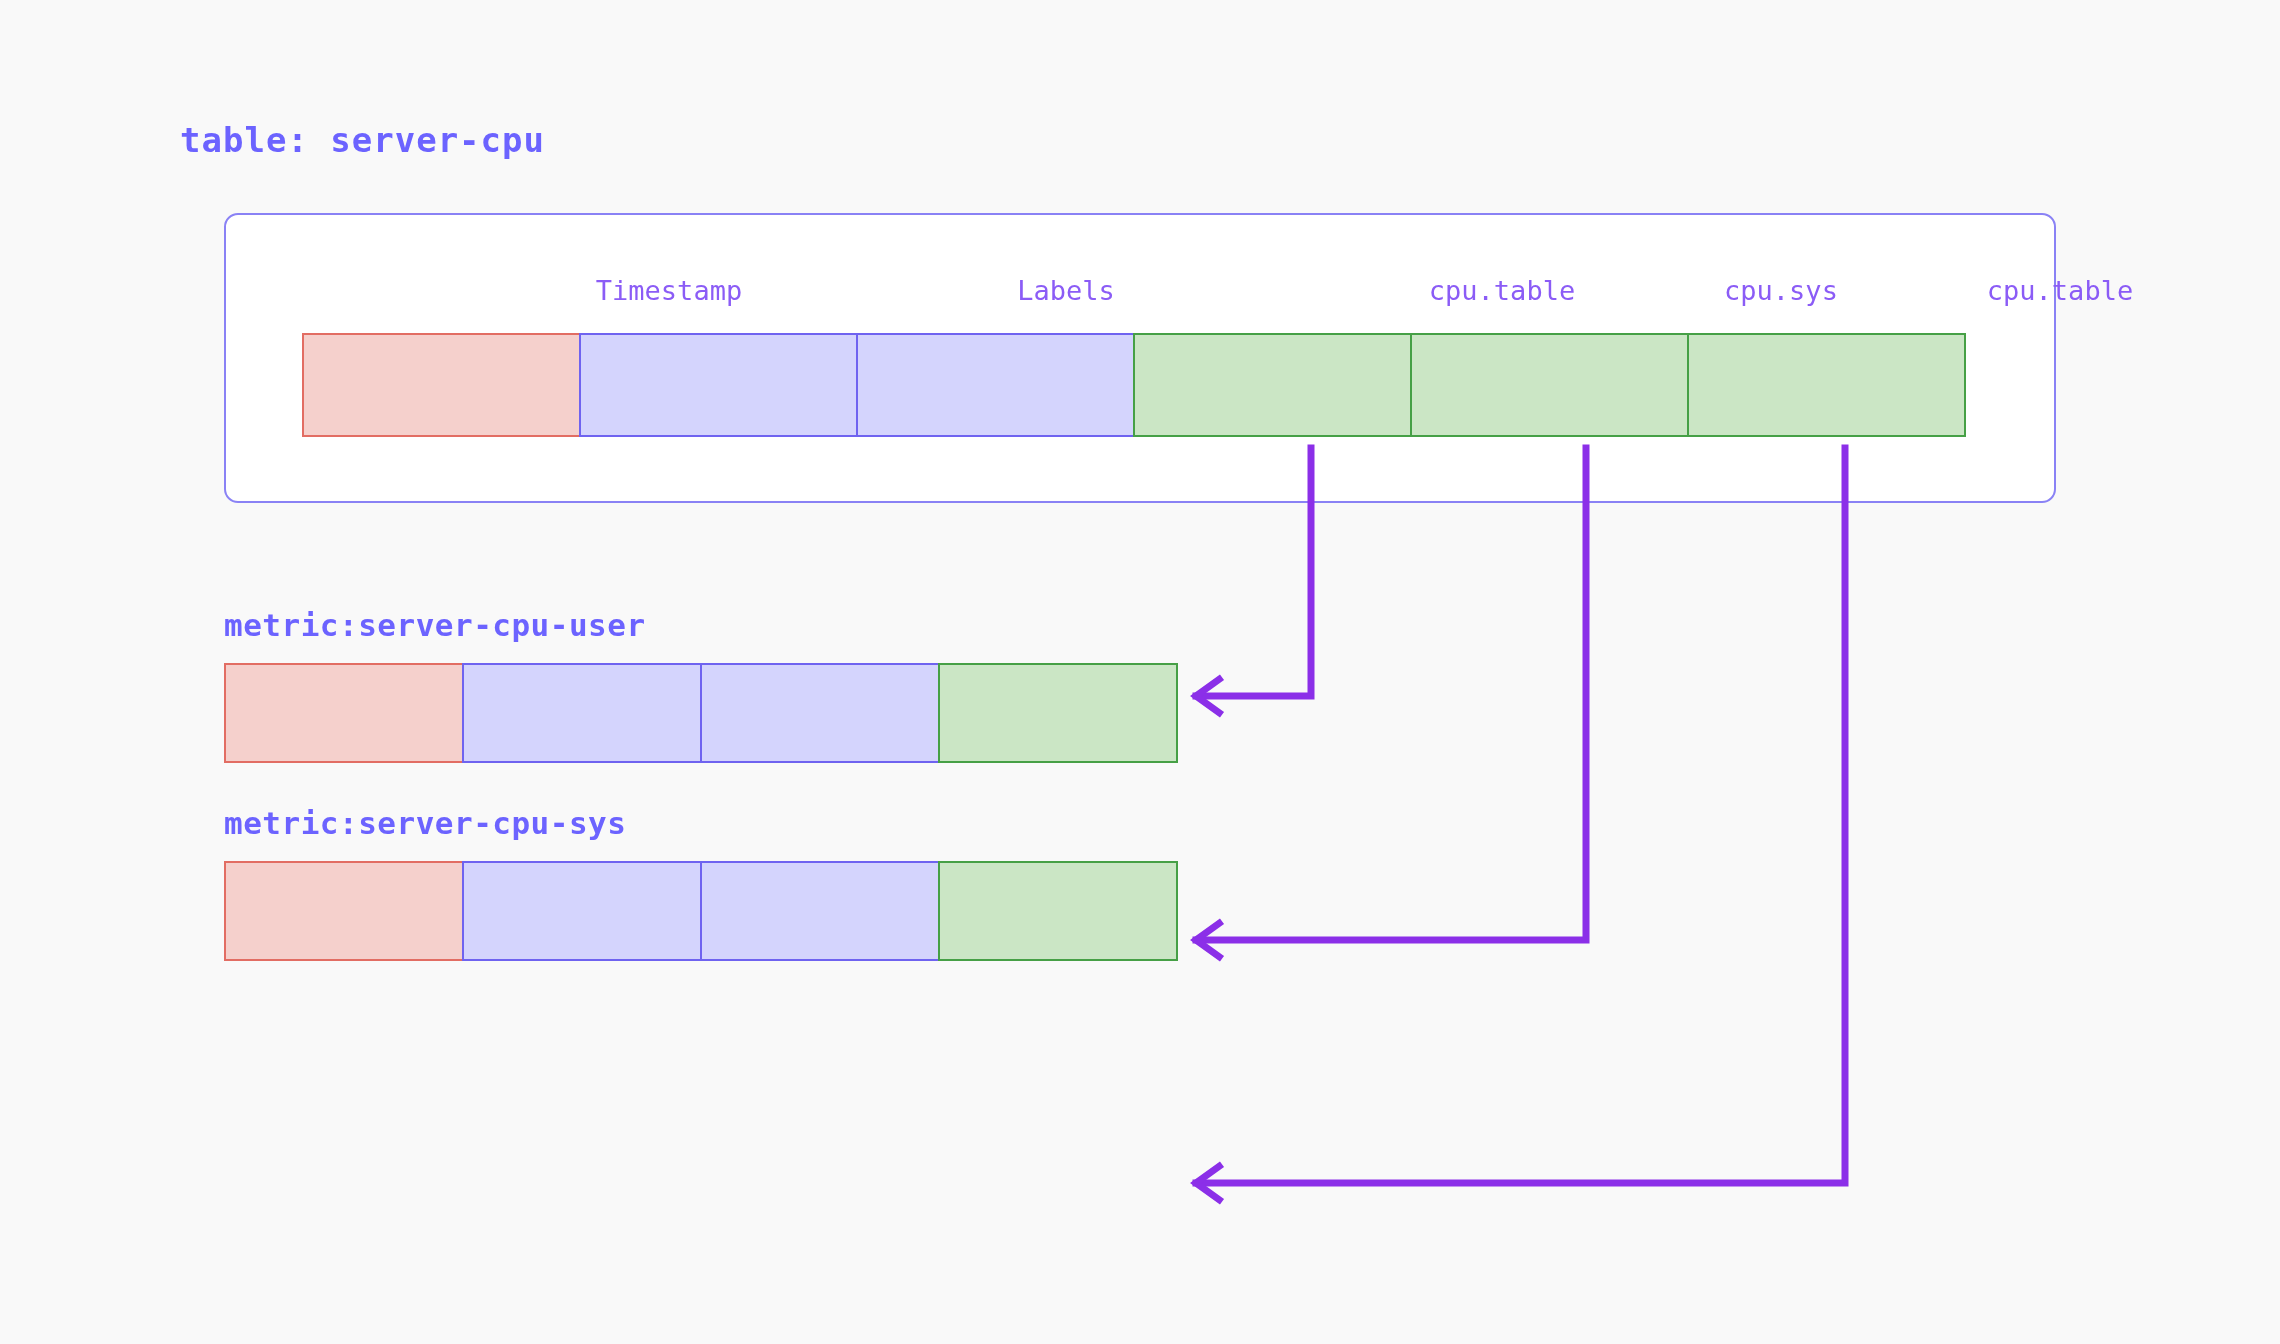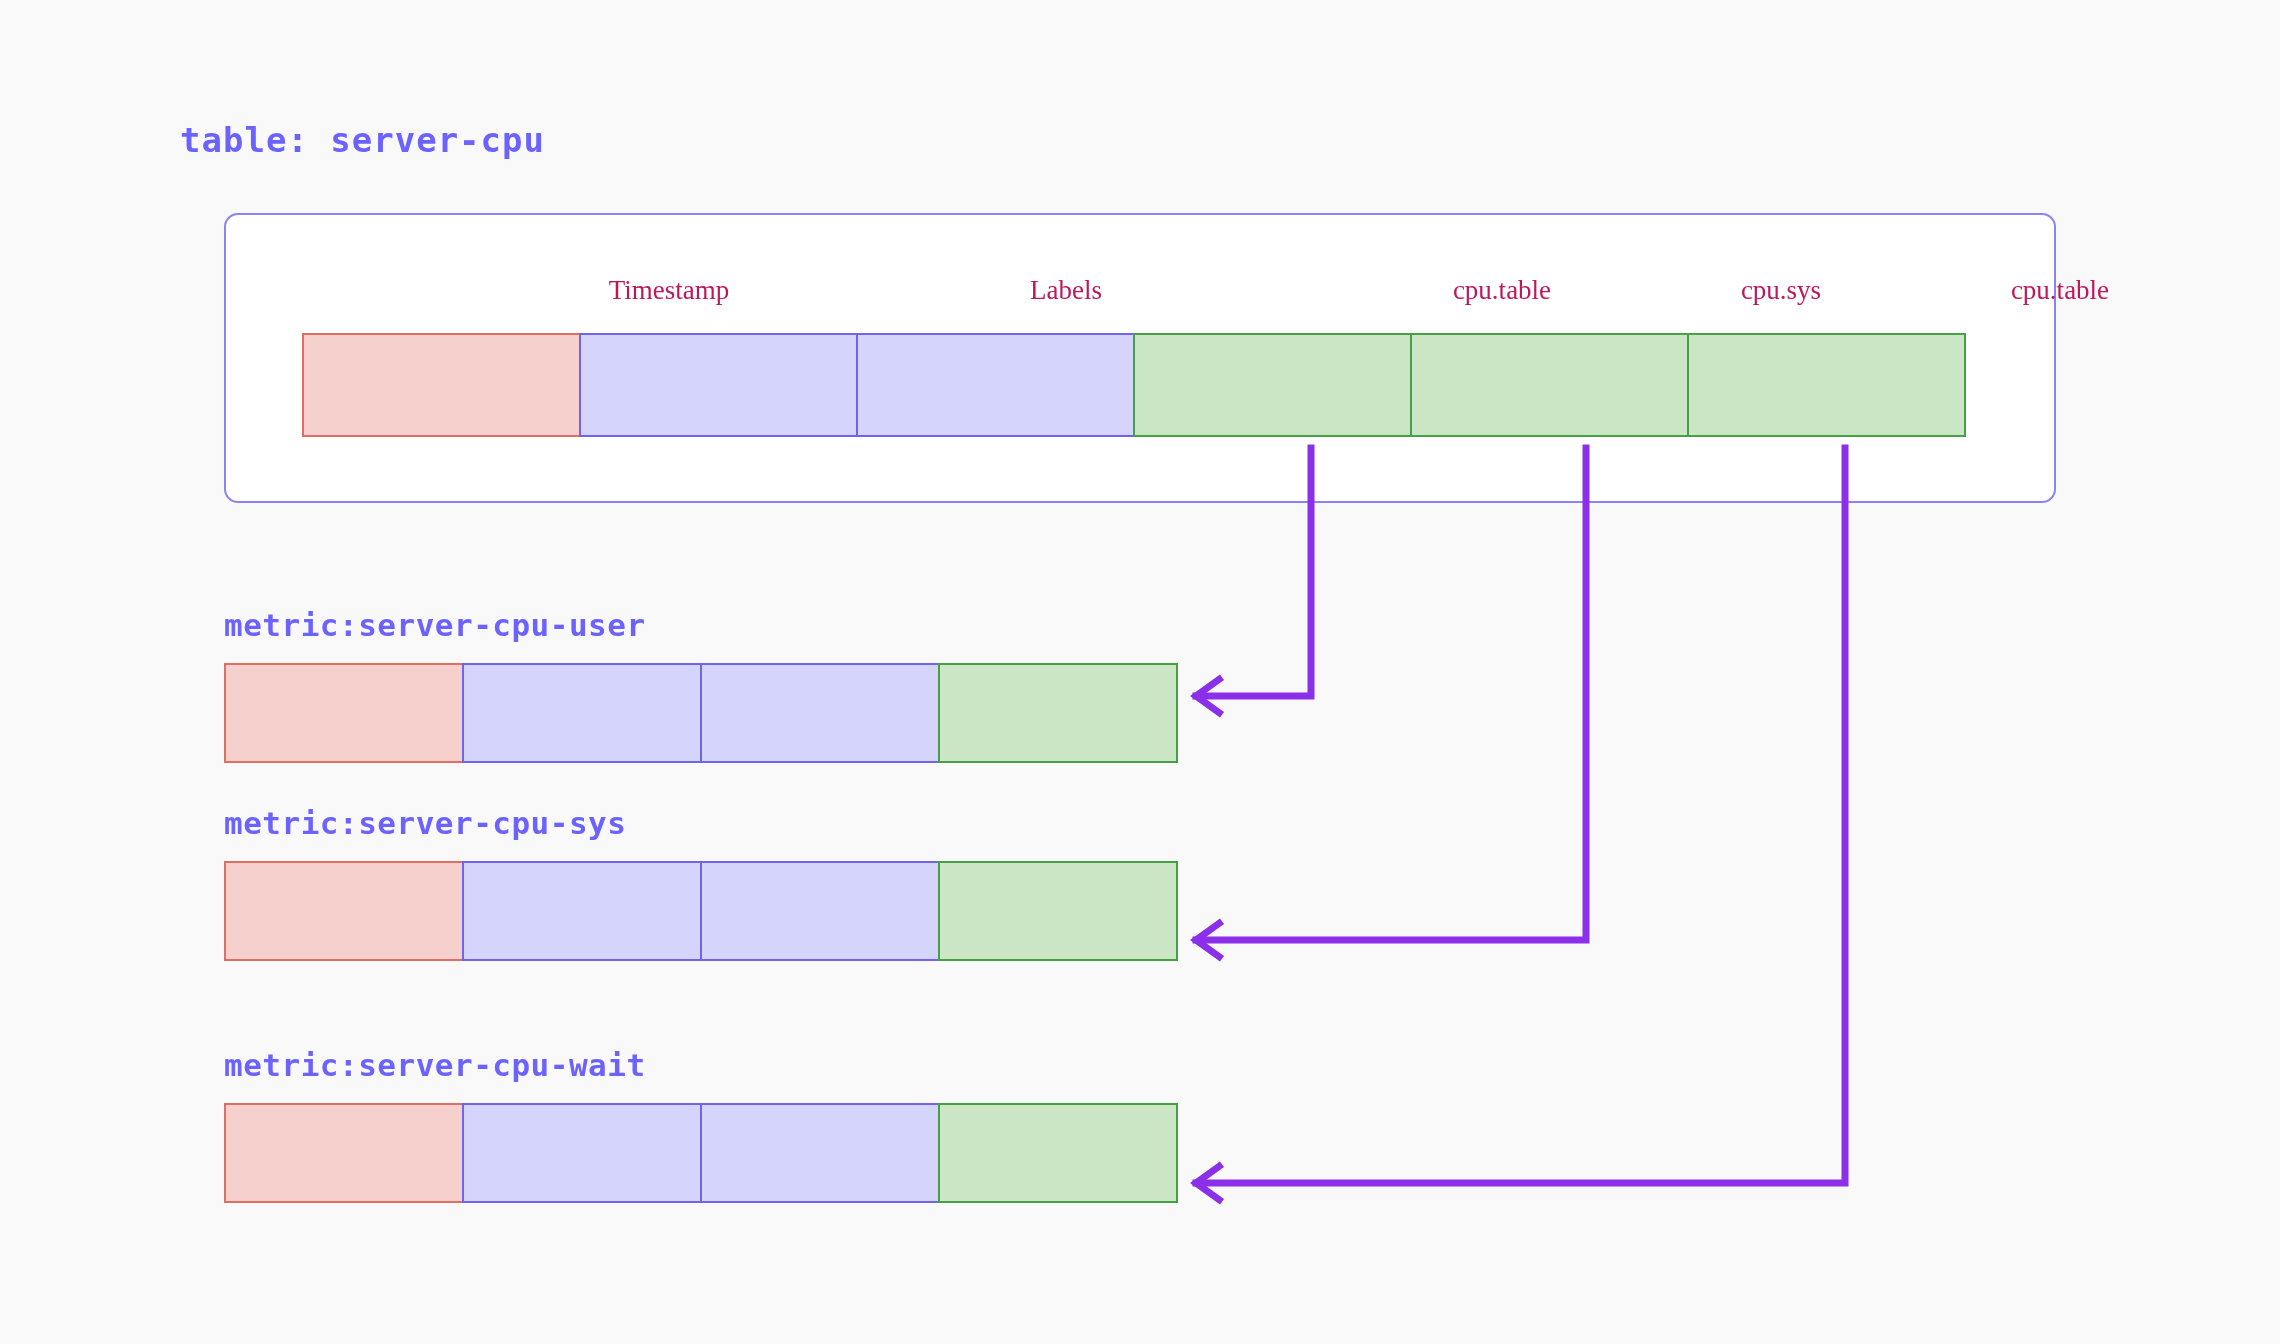--- a/index.html
+++ b/index.html
@@ -62,24 +62,23 @@
     position: absolute;
     left: 224px;
     top: 275px;
     width: 1832px;
     height: 46px;
   }
   .col-header {
     position: absolute;
     top: 0;
     font-size: 27px;
-    color: #be185d;
+    color: #8b5cf6;
     text-align: center;
     white-space: pre;
-    font-family: Liberation Serif, serif;
   }
 
   .table-row {
     position: absolute;
     left: 302px;
     top: 333px;
     display: flex;
     height: 104px;
   }
   .cell {
@@ -150,29 +149,20 @@
   <div class="metric-block" style="top:805px;">
     <div class="metric-title">metric:server-cpu-sys</div>
     <div class="metric-row">
       <div class="cell cell-ts" style="width:240px;"></div>
       <div class="cell cell-lbl" style="width:240px;"></div>
       <div class="cell cell-lbl" style="width:240px;"></div>
       <div class="cell cell-val" style="width:240px;"></div>
     </div>
   </div>
 
-  <div class="metric-block" style="top:1047px;">
-    <div class="metric-title">metric:server-cpu-wait</div>
-    <div class="metric-row">
-      <div class="cell cell-ts" style="width:240px;"></div>
-      <div class="cell cell-lbl" style="width:240px;"></div>
-      <div class="cell cell-lbl" style="width:240px;"></div>
-      <div class="cell cell-val" style="width:240px;"></div>
-    </div>
-  </div>
 
   <svg id="connectors" viewBox="0 0 2280 1344">
     <g id="connector-paths" fill="none" stroke="#8b2fe8" stroke-width="7" stroke-linecap="square" stroke-linejoin="miter">
         <path d="M 1311 448 L 1311 696 L 1196 696"></path>
         <path d="M 1586 448 L 1586 940 L 1196 940"></path>
         <path d="M 1845 448 L 1845 1183 L 1196 1183"></path>
       </g>
     <g id="connector-heads" fill="none" stroke="#8b2fe8" stroke-width="7" stroke-linecap="butt" stroke-linejoin="miter">
         <path d="M 1222 677.28 L 1196 696 L 1222 714.72"></path>
         <path d="M 1222 921.28 L 1196 940 L 1222 958.72"></path>

